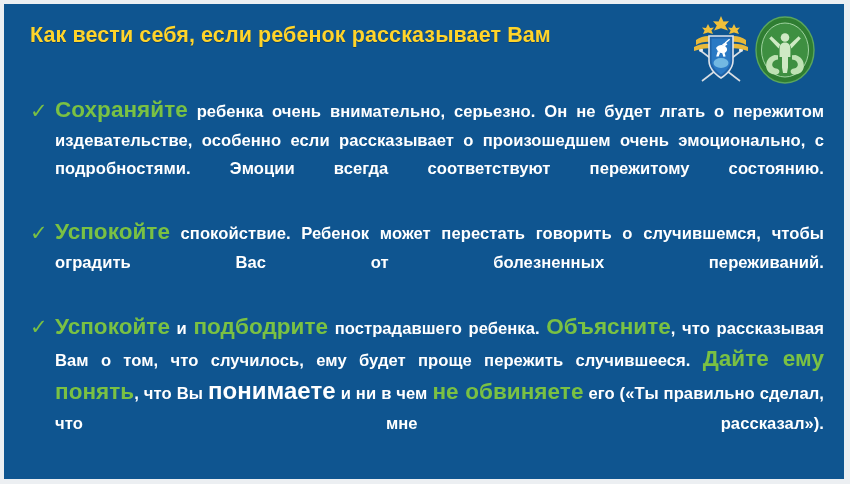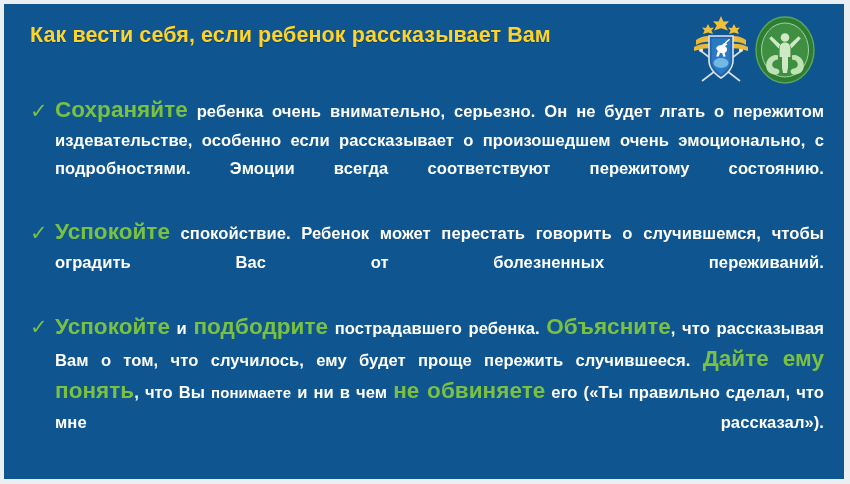--- a/index.html
+++ b/index.html
@@ -110,21 +110,21 @@
     width: 100%;
   }
 
   .hl {
     color: #7ac143;
     font-size: 22.5px;
     font-weight: bold;
   }
   .hl-w {
     color: #ffffff;
-    font-size: 15px;
+    font-size: 24px;
     font-weight: bold;
   }
 
   .item-1 { margin-top: 2px; }
   .item-2 { margin-top: 6px; }
   .item-3 { margin-top: 6px; }
 
   .item-3 .para { line-height: 30px; }
 </style>
 </head>

